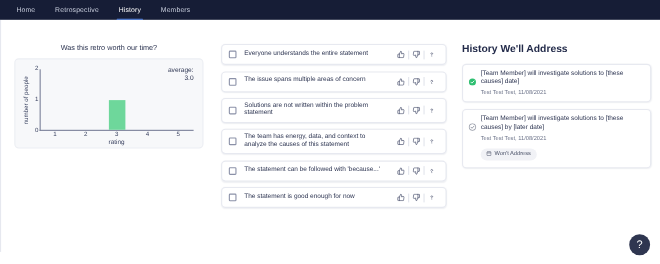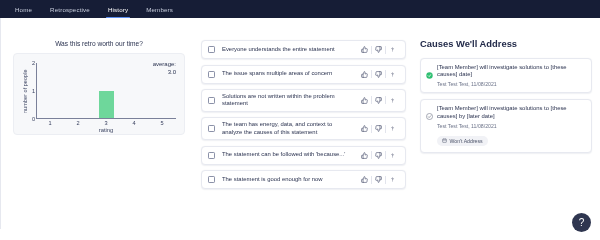--- a/index.html
+++ b/index.html
@@ -490,21 +490,21 @@
               <path d="M9.1 9a3 3 0 0 1 5.8 1c0 2-3 3-3 3"></path>
               <line x1="12" y1="17" x2="12" y2="17.01"></line>
             </svg>
         </div>
       </div>
     </div>
 
   </div>
 
   <div class="col-causes">
-    <div class="causes-title">Causes We'll Address</div>
+    <div class="causes-title">History We'll Address</div>
 
     <div class="cause-card">
       <div class="cause-icon">
         <svg width="7" height="7" viewBox="0 0 24 24">
             <circle cx="12" cy="12" r="11" fill="#2fbf71"></circle>
             <path d="M7 12.5l3.2 3.2L17 9" fill="none" stroke="#ffffff" stroke-width="2.6" stroke-linecap="round" stroke-linejoin="round"></path>
           </svg>
       </div>
       <div class="cause-body">
         <div class="cause-text">[Team Member] will investigate solutions to [these causes] date]</div>

